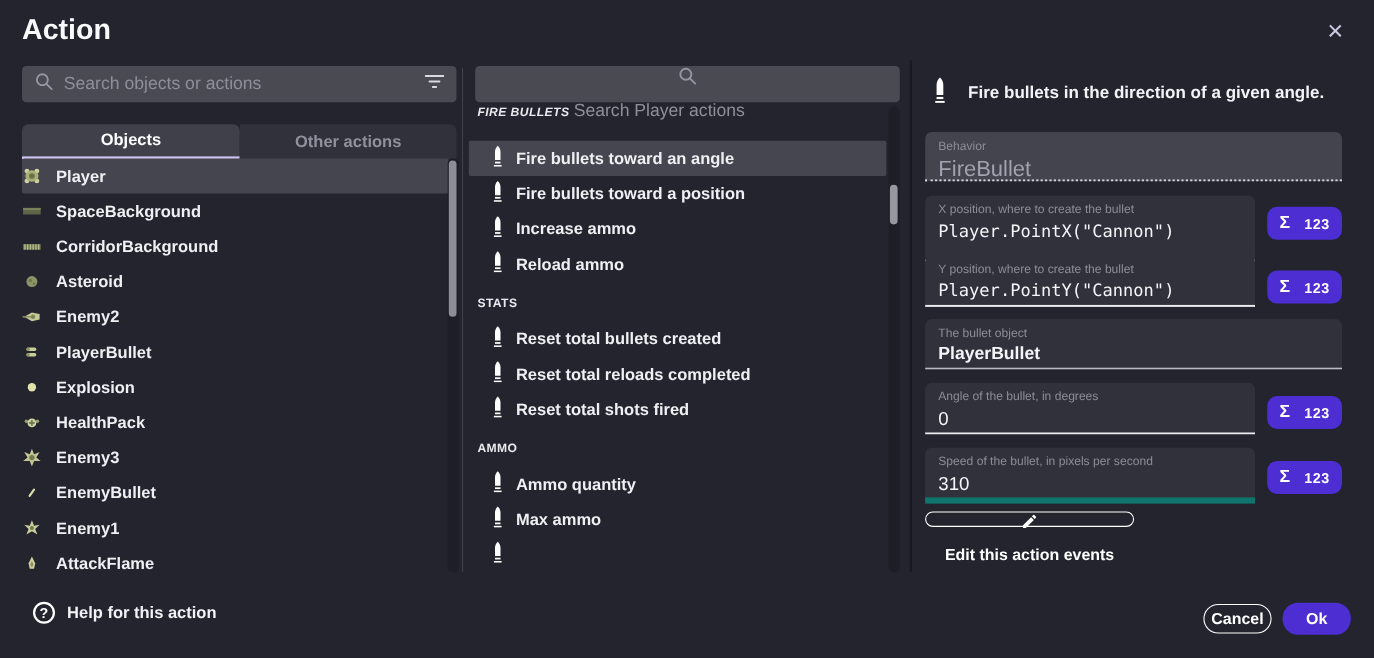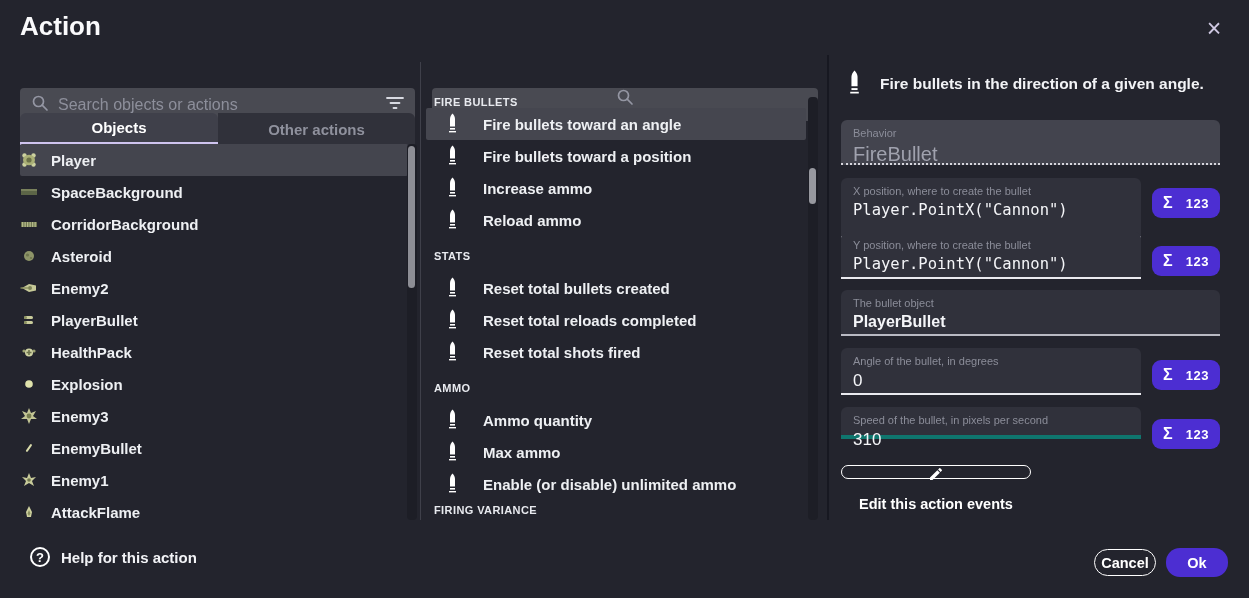--- a/index.html
+++ b/index.html
@@ -13,21 +13,21 @@
   }
   .abs { position:absolute; }
 
   
   #dialog-title { left:20px; top:11px; font-size:26px; font-weight:bold; color:#fafafc; }
   #close-btn { left:1200px; top:14px; width:28px; height:28px; display:flex; align-items:center; justify-content:center;
     font-size:25px; color:#cfc8e2; cursor:pointer; }
 
   
   .searchbar { top:60px; height:33px; background:#494a52; border-radius:4px;
-    display:flex; align-items:center; padding:0 11px; gap:9px;margin-top:28px; }
+    display:flex; align-items:center; padding:0 11px; gap:9px; }
   #search-left { left:20px; width:395px; }
   #search-mid  { left:432px; width:386px;flex-direction:column; }
   .searchbar input { flex:1; background:transparent; border:none; outline:none;
     color:#e8e9ee; font-size:16px; font-family:inherit; }
   .searchbar input::placeholder { color:#8d8f9b; }
 
   
   .tab { top:97px; height:32px; display:flex; align-items:center; justify-content:center;
     font-weight:bold; font-size:15px; cursor:pointer;margin-top:16px; }
   #tab-objects { left:20px; width:198px; background:#3f404a; color:#fff;
@@ -46,44 +46,44 @@
   #left-track { left:407px; top:144px; width:10px; height:376px; }
   #left-thumb { left:408px; top:146px; width:7px; height:142px; background:#8d8e95; border-radius:4px; }
   #mid-track  { left:808px; top:97px;  width:10px; height:423px; }
   #mid-thumb  { left:809px; top:168px; width:7px;  height:36px;  background:#97989f; border-radius:4px; }
   #divider-left  { left:420px; top:62px; width:1px; height:458px; background:#3f404a; }
   #divider-right { left:827px; top:55px; width:2px; height:465px; background:#171821; }
 
   
   #mid-list { left:426px; top:90px; width:380px; height:433px; overflow:hidden; }
   .group-header { font-size:11px; font-weight:bold; color:#e8eaef; letter-spacing:.4px; padding-left:8px; line-height:12px; }
-  .gh-first { padding-top:6px; padding-bottom:0; }
+  .gh-first { padding-top:6px; padding-bottom:20px;font-style:italic; }
   .gh { padding-top:14px; padding-bottom:10px; }
   .gh-last { padding-top:4px; }
-  .action-row { height:32px; display:flex; align-items:center; gap:26px; padding-left:22px;
+  .action-row { height:32px; display:flex; align-items:center; gap:12px; padding-left:22px;
     font-weight:bold; font-size:15px; color:#eef0f3; cursor:pointer; }
   .action-row.selected { background:#45464f; border-radius:2px; }
 
   
   #desc-row { left:849px; top:69px; width:372px; display:flex; align-items:center; gap:20px; }
   #desc-text { font-size:15.5px; font-weight:bold; color:#f2f3f6; }
 
   .field { left:841px; background:#30313b; border-radius:6px 6px 0 0; padding:7px 12px 0; }
   .flabel { font-size:11px; color:#8b8d99; }
   .fvalue { margin-top:4px; font-size:16px; color:#f4f5f8; white-space:nowrap; }
   .mono { font-family:"DejaVu Sans Mono", monospace; font-size:15.5px; }
   #field-behavior { top:120px; width:379px; height:45px; background:#43444e; border-bottom:2px dotted #d6d6dd; }
   #field-behavior .flabel { color:#8b8d99; }
   #field-behavior .fvalue { color:#a0a2ae; font-size:20px; }
   #field-x     { top:178px; width:300px; height:60px; border-bottom:2px solid #eaeaef; }
   #field-y     { top:232px; width:300px; height:47px; border-bottom:2px solid #eaeaef; }
   #field-bullet{ top:290px; width:379px; height:46px; border-bottom:2px solid #b9bac3; }
   #field-bullet .fvalue { font-weight:bold; }
   #field-angle { top:348px; width:300px; height:47px; border-bottom:2px solid #eaeaef; }
-  #field-speed { top:407px; width:300px; height:32px; border-bottom:4px solid #0f766e; }
+  #field-speed { top:407px; width:300px; height:51px; border-bottom:6px solid #0f766e; }
   #field-angle .fvalue, #field-speed .fvalue { font-size:17px; }
 
   .sigma { left:1152px; width:68px; height:30px; background:#4c2ed2; border-radius:9px;
     display:flex; align-items:center; justify-content:center; gap:13px; color:#fff; cursor:pointer; }
   .sigma .sig { font-size:16px; font-weight:bold; }
   .sigma .n   { font-size:13px; font-weight:bold; letter-spacing:.5px; }
   #sigma-x { top:188px; } #sigma-y { top:246px; } #sigma-angle { top:360px; } #sigma-speed { top:419px; }
 
   #edit-btn { left:841px; top:465px; height:14px; padding:0 17px; border:1.5px solid #fff; border-radius:16px;
     display:inline-flex; align-items:center; gap:11px; color:#fff; font-weight:bold; font-size:14.5px;
@@ -177,33 +177,33 @@
     <span class="sprite"><svg viewBox="0 0 18 18">
           <rect x="4" y="5" width="9" height="3" rx="1.5" fill="#c9cc9b"></rect>
           <rect x="4" y="10" width="9" height="3" rx="1.5" fill="#c9cc9b"></rect>
           <rect x="4" y="5" width="3" height="3" rx="1.5" fill="#8a905f"></rect>
           <rect x="4" y="10" width="3" height="3" rx="1.5" fill="#8a905f"></rect>
         </svg></span>
     <span>PlayerBullet</span>
   </div>
   <div class="obj-row">
     <span class="sprite"><svg viewBox="0 0 18 18">
+          <circle cx="9" cy="9" r="3.8" fill="#dfe2ab"></circle>
+        </svg></span>
+    <span>Explosion</span>
+  </div>
+  <div class="obj-row">
+    <span class="sprite"><svg viewBox="0 0 18 18">
           <circle cx="4" cy="8" r="1.6" fill="#9aa06f"></circle>
           <circle cx="14" cy="8" r="1.6" fill="#9aa06f"></circle>
           <circle cx="9" cy="9.5" r="4" fill="#ced2a2"></circle>
           <rect x="8.2" y="7" width="1.6" height="5" fill="#6d744d"></rect>
           <rect x="6.5" y="8.7" width="5" height="1.6" fill="#6d744d"></rect>
         </svg></span>
     <span>HealthPack</span>
-  </div>
-  <div class="obj-row">
-    <span class="sprite"><svg viewBox="0 0 18 18">
-          <circle cx="9" cy="9" r="3.8" fill="#dfe2ab"></circle>
-        </svg></span>
-    <span>Explosion</span>
   </div>
   <div class="obj-row">
     <span class="sprite"><svg viewBox="0 0 18 18">
           <polygon points="9,1 11,6 16,4 13,9 17,12 11,12 9,17 7,12 1,12 5,9 2,4 7,6" fill="#c2c594"></polygon>
           <circle cx="9" cy="9" r="2.4" fill="#757b4e"></circle>
         </svg></span>
     <span>Enemy3</span>
   </div>
   <div class="obj-row">
     <span class="sprite"><svg viewBox="0 0 18 18">
@@ -318,21 +318,20 @@
           <rect x="1" y="18" width="7" height="1.4" fill="#fff"></rect>
         </svg></span>
     <span>Max ammo</span>
   </div>
   <div class="action-row">
     <span><svg width="9" height="20" viewBox="0 0 9 20">
           <path d="M4.5 0.5 C6 2 7 3.8 7 6 L7 13.5 L2 13.5 L2 6 C2 3.8 3 2 4.5 0.5 Z" fill="#fff"></path>
           <rect x="2" y="15" width="5" height="1.6" fill="#fff"></rect>
           <rect x="1" y="18" width="7" height="1.4" fill="#fff"></rect>
         </svg></span>
-    <span>Enable (or disable) unlimited ammo</span>
   </div>
 
   <div class="group-header gh-last">FIRING VARIANCE</div>
 </div>
 
 <div class="abs scroll-track" id="mid-track"></div>
 <div class="abs" id="mid-thumb"></div>
 <div class="abs" id="divider-right"></div>
 
 <div class="abs" id="desc-row">

